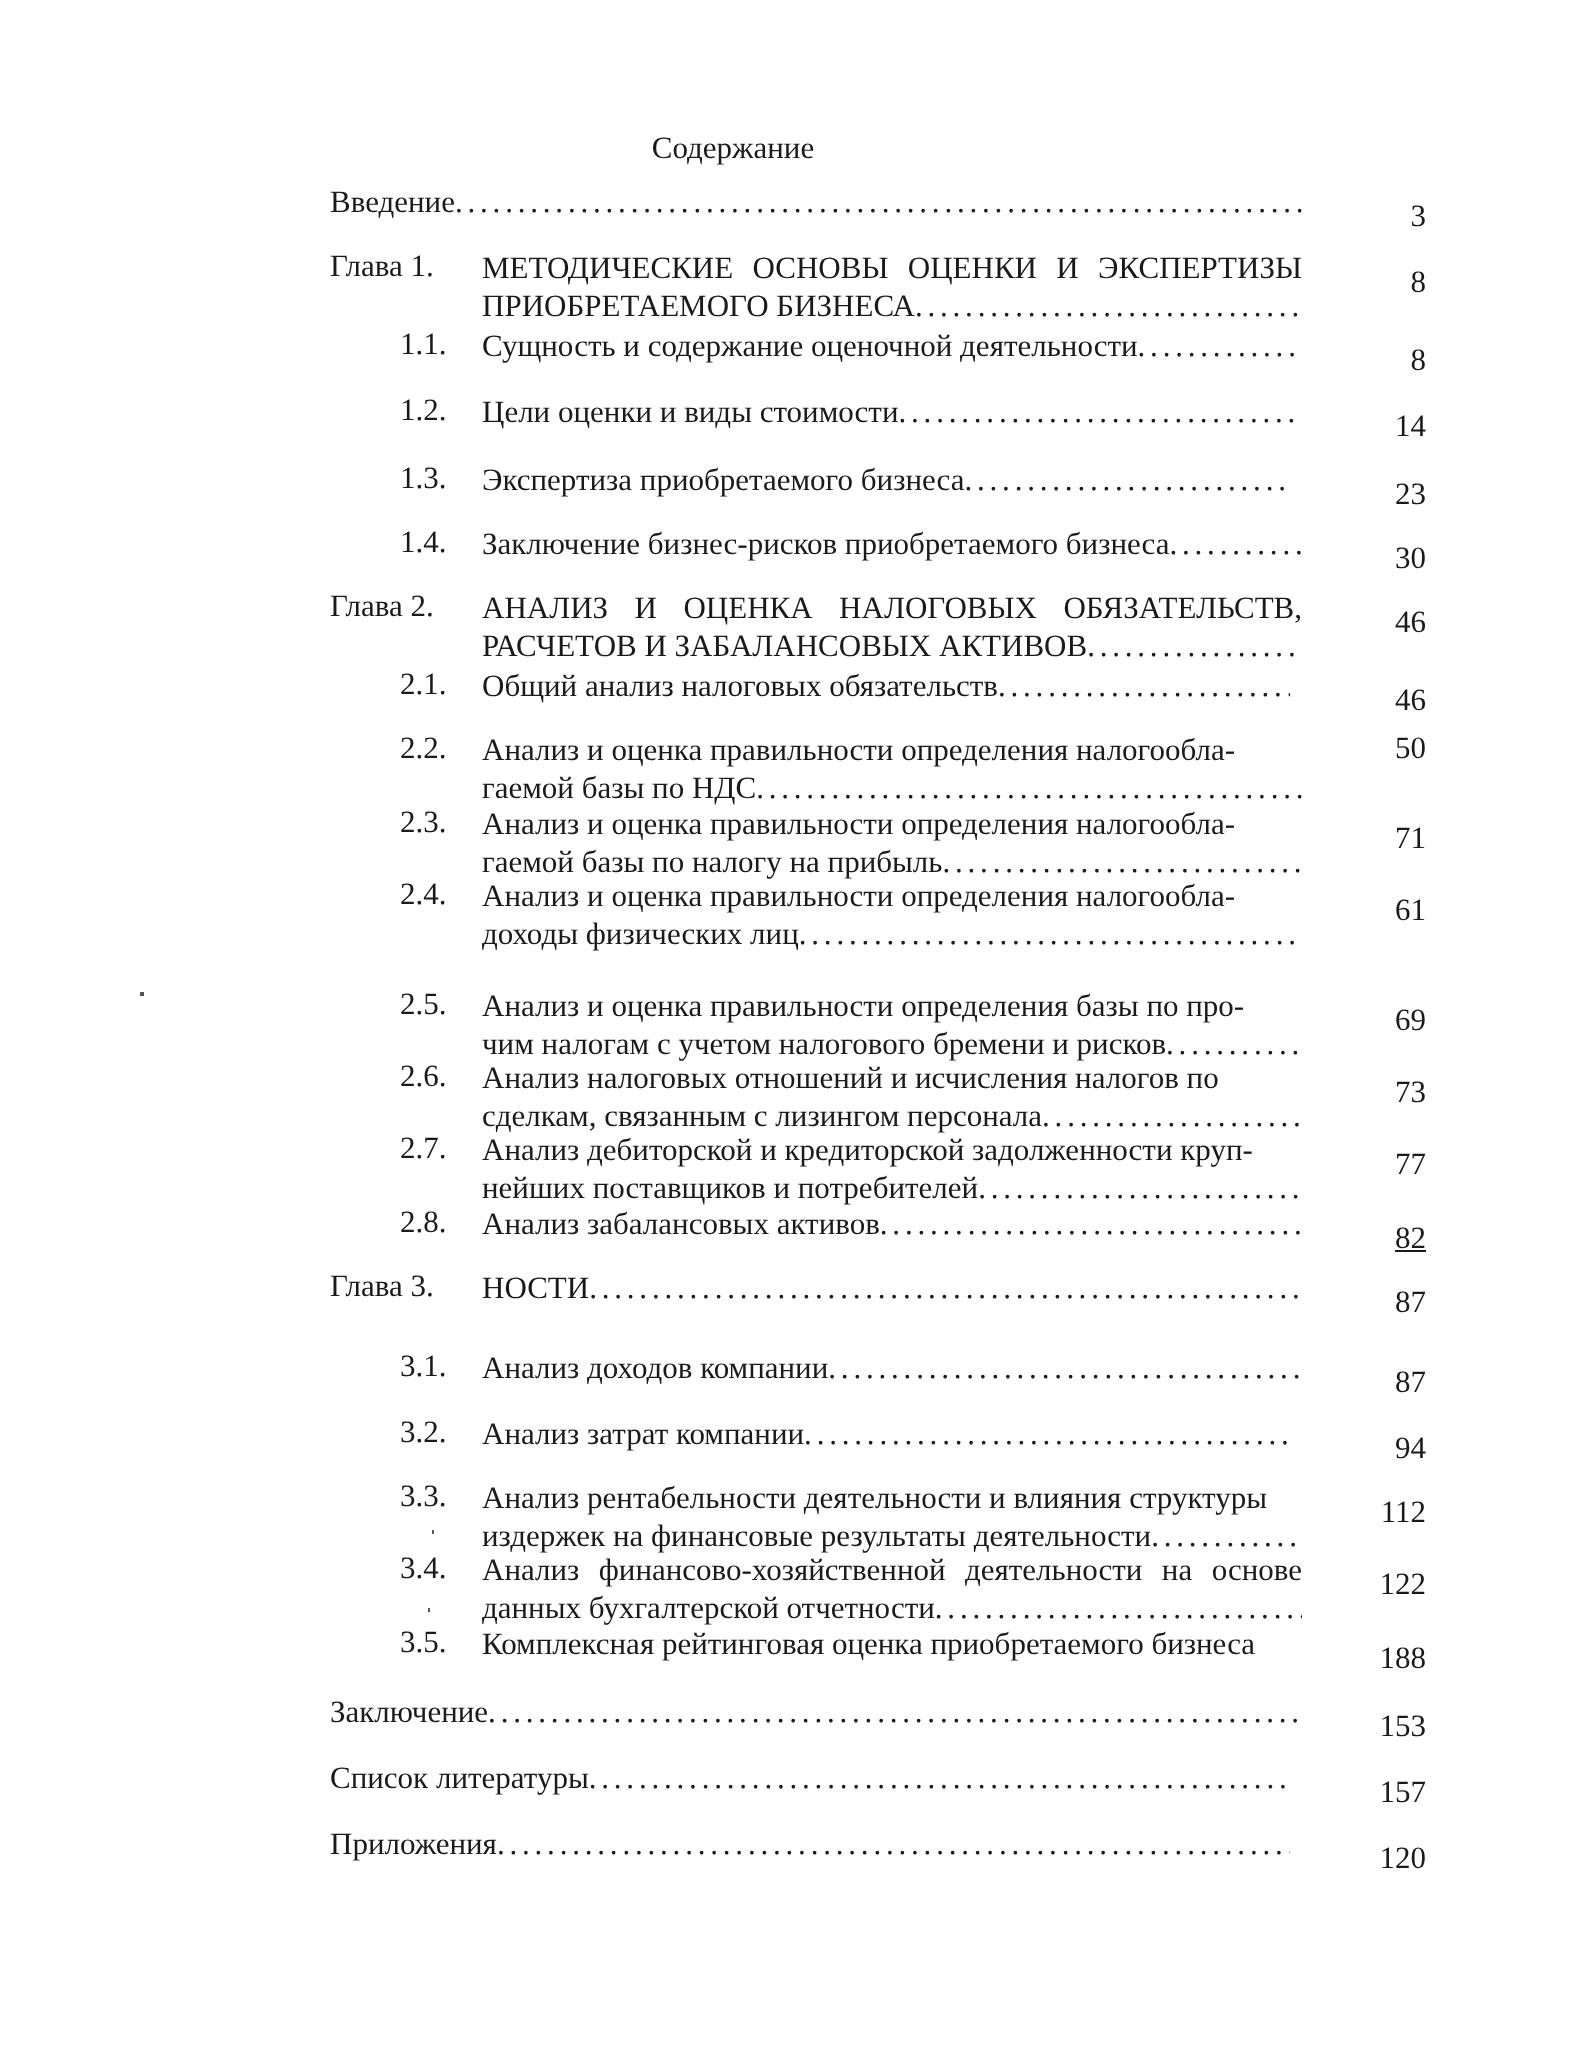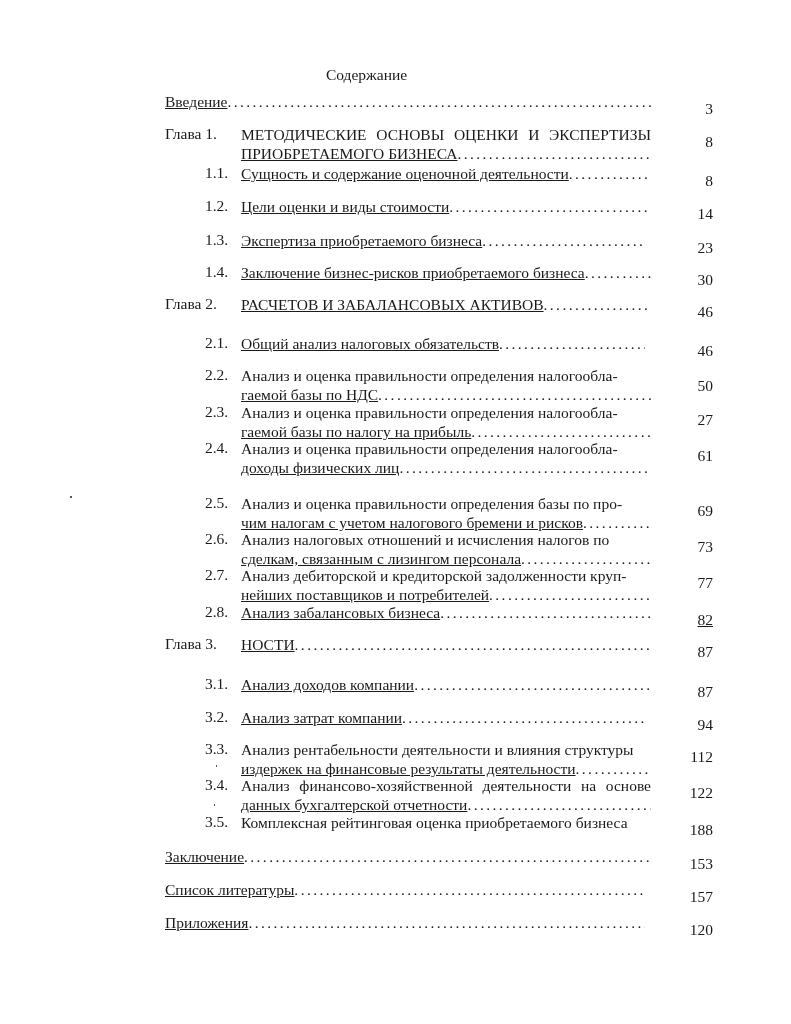--- a/index.html
+++ b/index.html
@@ -8,33 +8,33 @@
     font-family: "Liberation Serif", "DejaVu Serif", serif;
     color: #1a1a1a;
     font-size: 15.5px;
   }
   .title {
     position: absolute; top: 66px; left: 0; width: 733px;
     text-align: center; font-size: 15.5px;
   }
   .row { position: absolute; left: 0; width: 791px; }
   .num {
-    position: absolute; white-space: nowrap; text-align: center;
+    position: absolute; white-space: nowrap; text-align: left;
   }
   .num.ch { left: 165px; }
   .num.sec { left: 200px; width: 33px; }
   .text {
     position: absolute; left: 241px; width: 410px;
     line-height: 19px;
   }
   .text.wide { left: 165px; width: 486px; }
   .text .line { display: block; white-space: nowrap; overflow: hidden; }
   .text .line.justify { text-align: justify; text-align-last: justify; }
   .dotline { display: flex; white-space: nowrap; overflow: hidden; }
-  .dotline .t { flex: 0 0 auto; text-decoration: underline; }
+  .dotline .t { flex: 0 0 auto; }
   .dotline .d { flex: 1 1 auto; overflow: hidden; letter-spacing: 2.4px; }
   .page {
     position: absolute; left: 680px; width: 33px; text-align: right;
   }
   .speck { position: absolute; width: 2px; height: 2px; background: #555; }
 </style>
 </head>
 <body>
 
 <div class="title">Содержание</div>
@@ -83,49 +83,50 @@
   <div class="num sec">1.4.</div>
   <div class="text">
       <span class="dotline line"><span class="t">Заключение бизнес-рисков приобретаемого бизнеса</span><span class="d">........................................................................................................</span></span>
     </div>
   <div class="page" style="top:8px;">30</div>
 </div>
 
 <div class="row" style="top:295px;">
   <div class="num ch">Глава 2.</div>
   <div class="text">
+    <span class="line justify">АНАЛИЗ И ОЦЕНКА НАЛОГОВЫХ ОБЯЗАТЕЛЬСТВ,</span>
     <span class="dotline line"><span class="t">РАСЧЕТОВ И ЗАБАЛАНСОВЫХ АКТИВОВ</span><span class="d">........................................................................................................</span></span>
   </div>
   <div class="page" style="top:8px;">46</div>
 </div>
 
 <div class="row" style="top:334px;">
   <div class="num sec">2.1.</div>
   <div class="text" style="width:404px;">
       <span class="dotline line"><span class="t">Общий анализ налоговых обязательств</span><span class="d">........................................................................................................</span></span>
     </div>
   <div class="page" style="top:8px;">46</div>
 </div>
 
 <div class="row" style="top:366px;">
   <div class="num sec">2.2.</div>
   <div class="text">
     <span class="line">Анализ и оценка правильности определения налогообла-</span>
     <span class="dotline line"><span class="t">гаемой базы по НДС</span><span class="d">........................................................................................................</span></span>
   </div>
-  <div class="page" style="top:11px;">50</div>
+  <div class="page" style="top:0;">50</div>
 </div>
 
 <div class="row" style="top:403px;">
   <div class="num sec">2.3.</div>
   <div class="text">
     <span class="line">Анализ и оценка правильности определения налогообла-</span>
     <span class="dotline line"><span class="t">гаемой базы по налогу на прибыль</span><span class="d">........................................................................................................</span></span>
   </div>
-  <div class="page" style="top:8px;">27</div>
+  <div class="page" style="top:8px;">71</div>
 </div>
 
 <div class="row" style="top:439px;">
   <div class="num sec">2.4.</div>
   <div class="text">
     <span class="line">Анализ и оценка правильности определения налогообла-</span>
     <span class="dotline line"><span class="t">доходы физических лиц</span><span class="d">........................................................................................................</span></span>
   </div>
   <div class="page" style="top:8px;">61</div>
 </div>
@@ -153,21 +154,21 @@
   <div class="text">
     <span class="line">Анализ дебиторской и кредиторской задолженности круп-</span>
     <span class="dotline line"><span class="t">нейших поставщиков и потребителей</span><span class="d">........................................................................................................</span></span>
   </div>
   <div class="page" style="top:8px;">77</div>
 </div>
 
 <div class="row" style="top:603px;">
   <div class="num sec">2.8.</div>
   <div class="text">
-      <span class="dotline line"><span class="t">Анализ забалансовых бизнеса</span><span class="d">........................................................................................................</span></span>
+      <span class="dotline line"><span class="t">Анализ забалансовых активов</span><span class="d">........................................................................................................</span></span>
     </div>
   <div class="page" style="top:8px;text-decoration:underline;">82</div>
 </div>
 
 <div class="row" style="top:635px;">
   <div class="num ch">Глава 3.</div>
   <div class="text">
     <span class="dotline line"><span class="t">НОСТИ</span><span class="d">........................................................................................................</span></span>
   </div>
   <div class="page" style="top:8px;">87</div>

